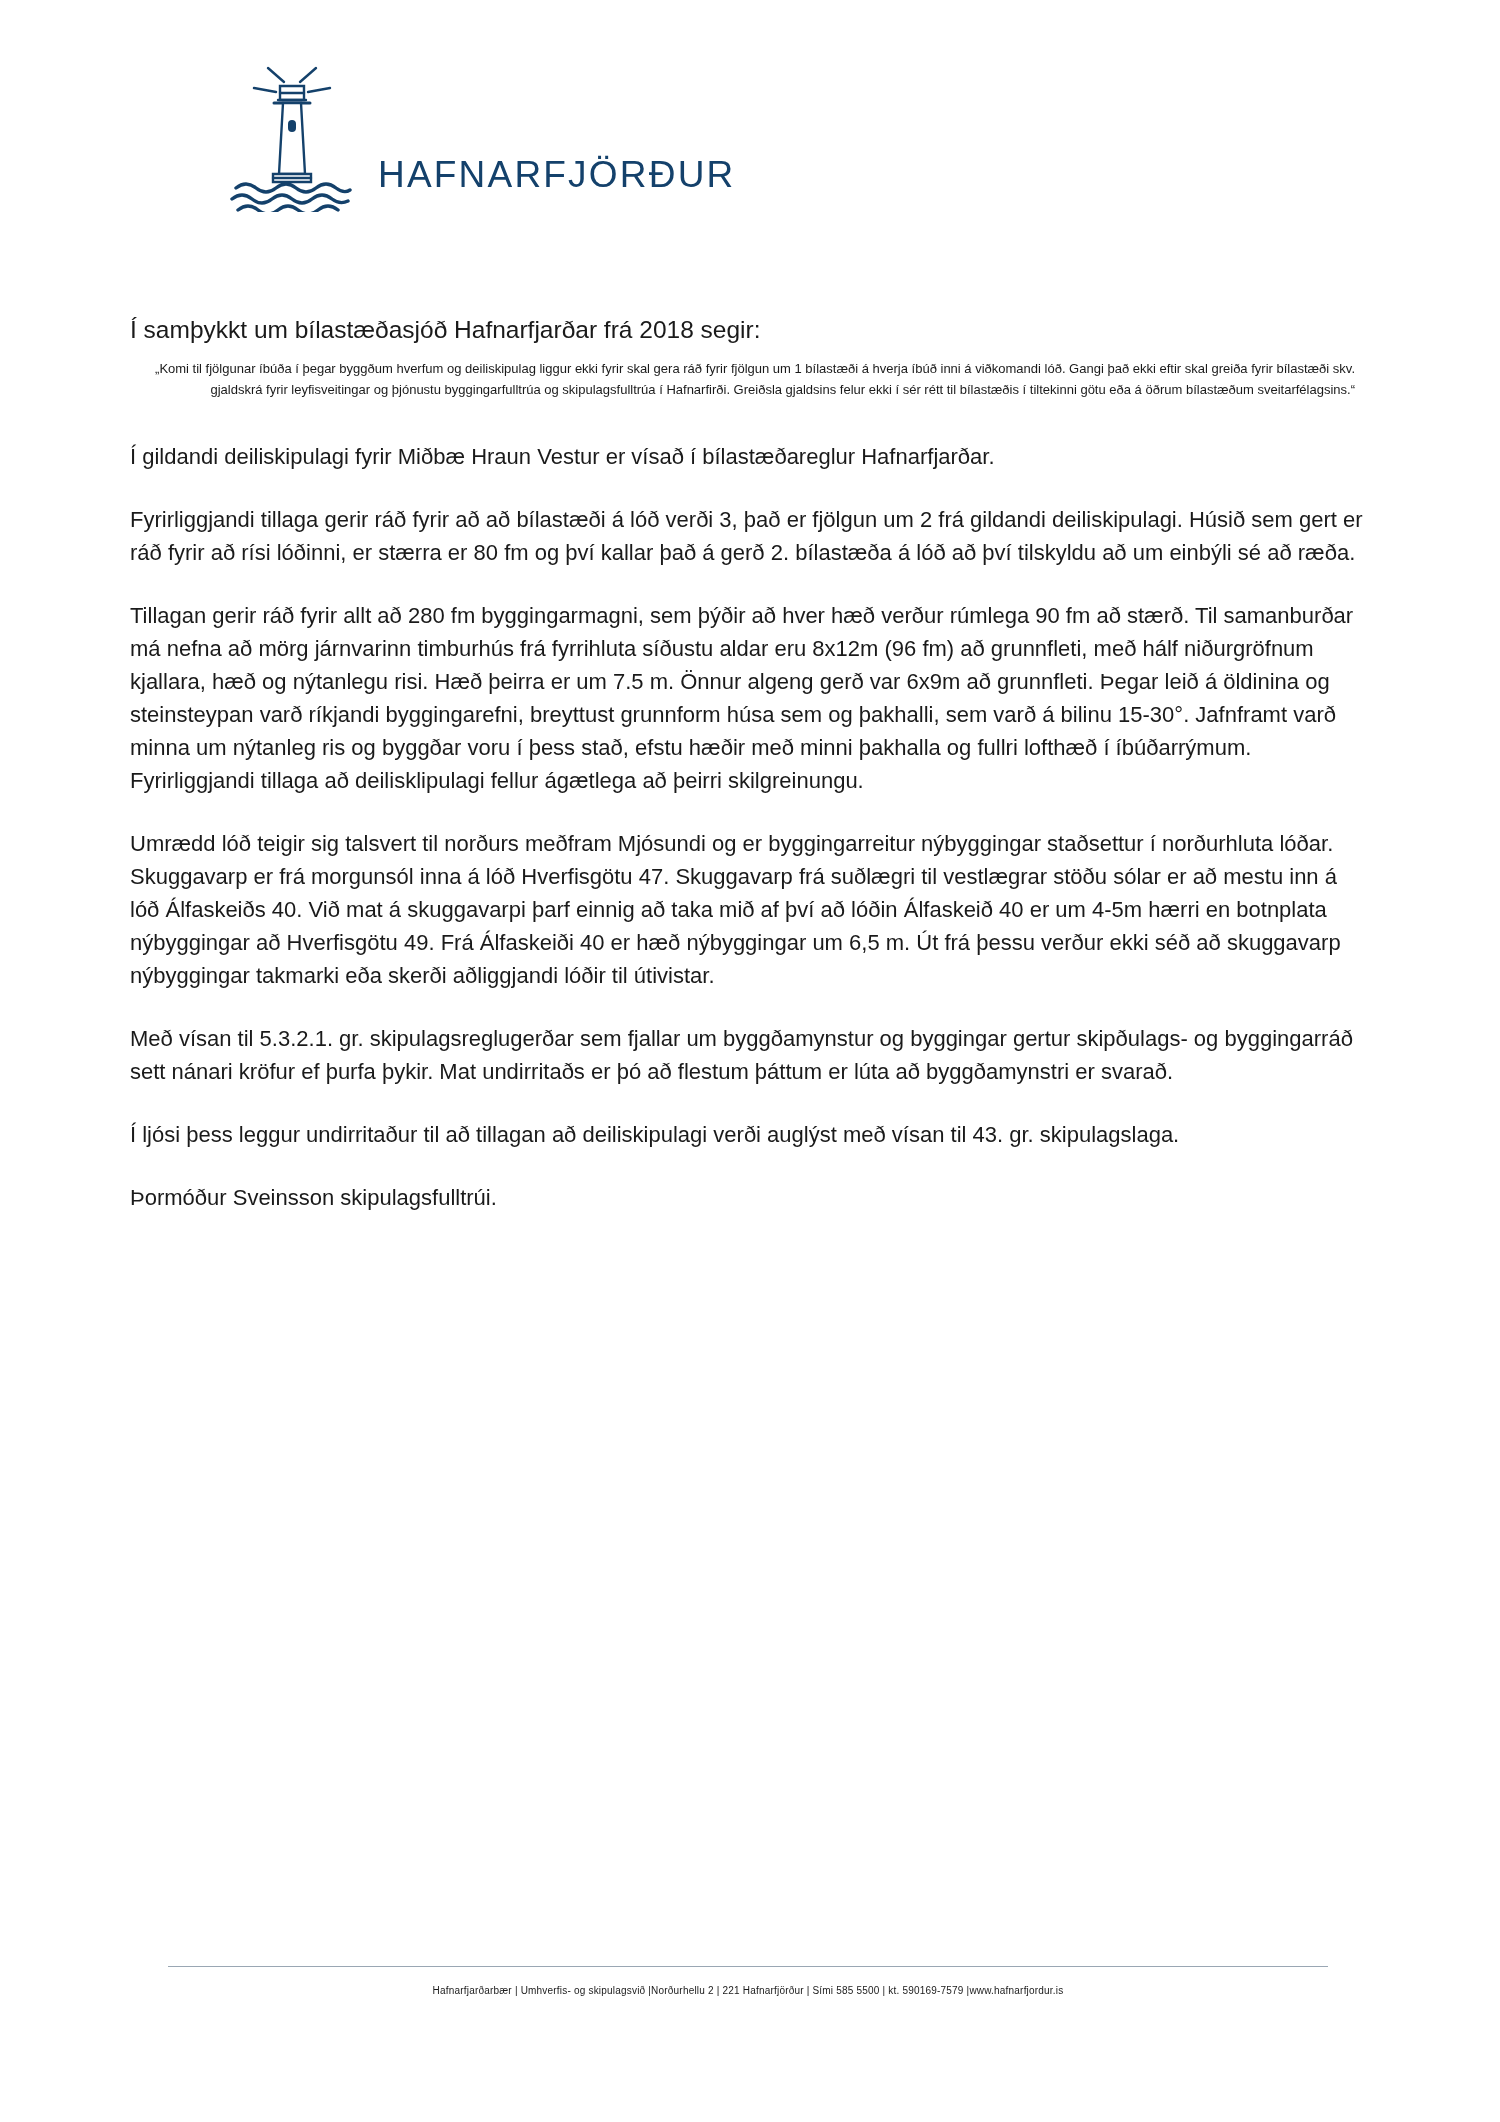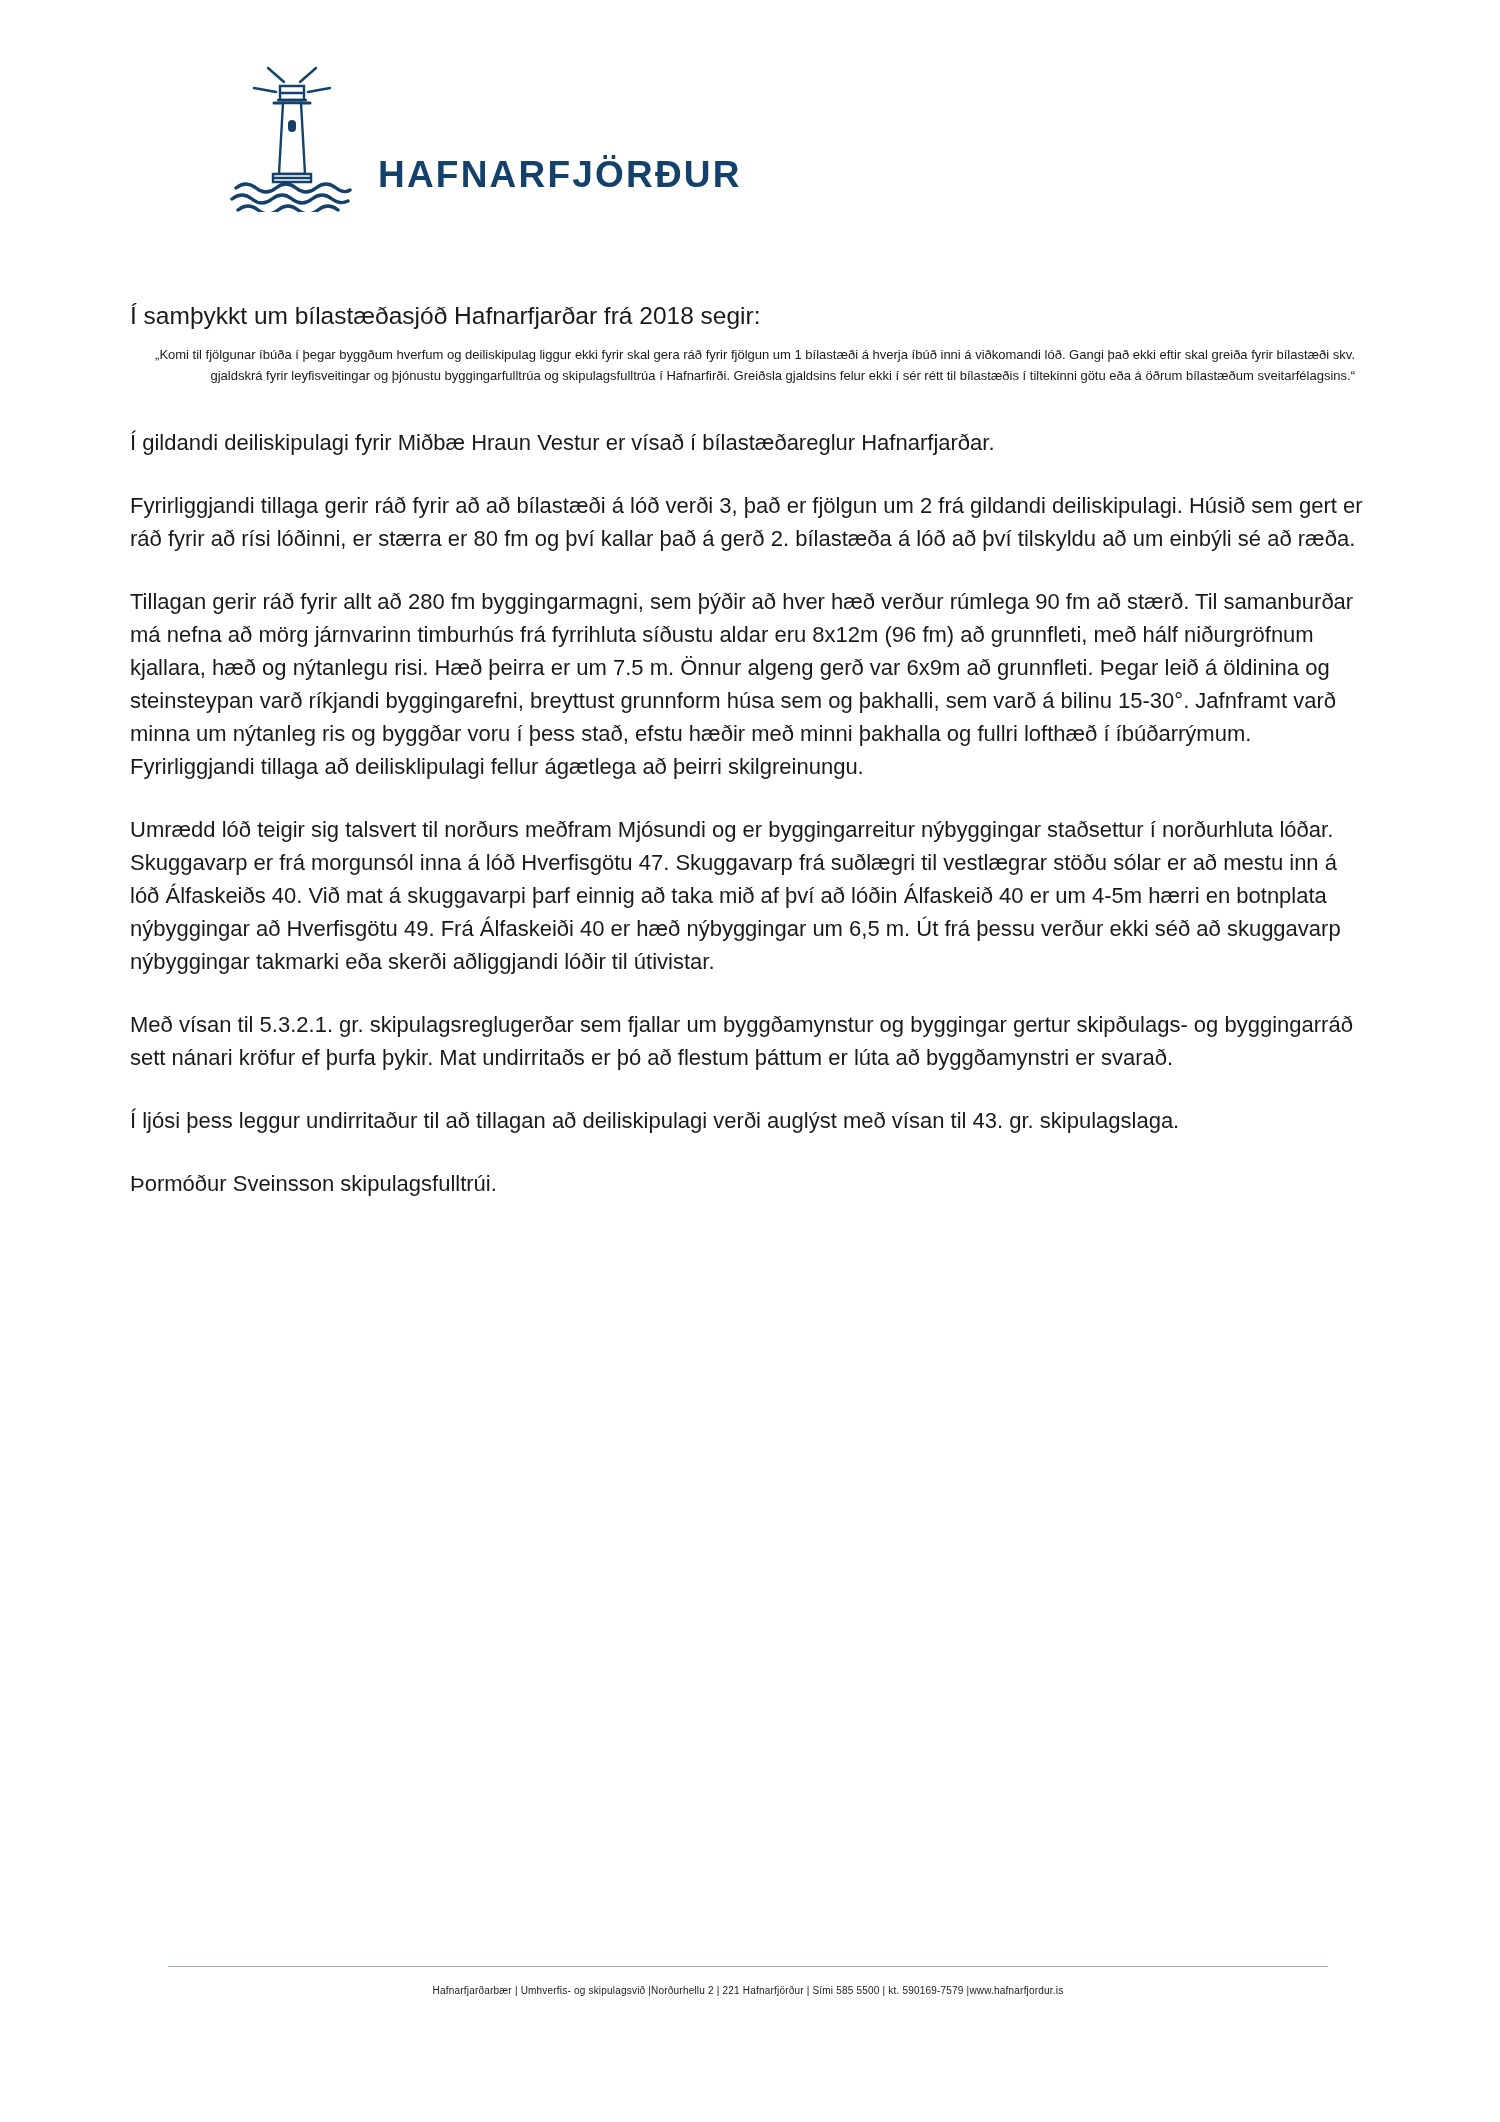--- a/index.html
+++ b/index.html
@@ -32,31 +32,31 @@
     gap: 22px;
   }
   .lighthouse {
     width: 128px;
     height: 150px;
     position: relative;
   }
   .logo-wordmark {
     font-family: "Liberation Sans", sans-serif;
     font-size: 37px;
-    font-weight: bold;
+    font-weight: normal;
     letter-spacing: 2.2px;
     color: #14416b;
     padding-bottom: 16px;
     white-space: nowrap;
   }
   
   .content {
     position: absolute;
     left: 130px;
-    top: 298px;
+    top: 312px;
     width: 1240px;
   }
   .lead {
     font-size: 24.5px;
     line-height: 1.45;
     color: #1a1a1a;
     margin: 0 0 10px 0;
   }
   .quote {
     font-size: 13px;

